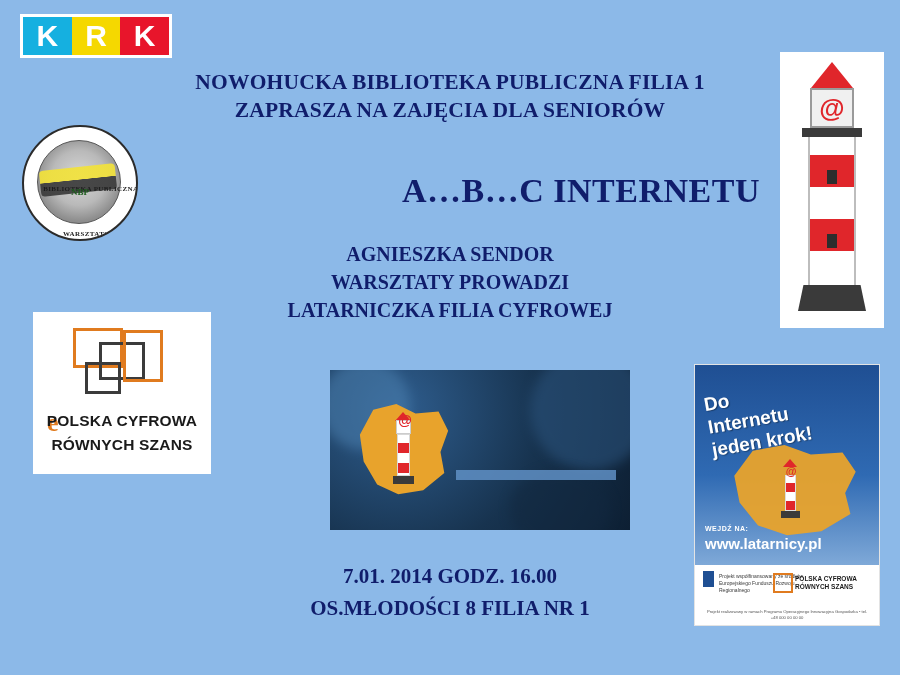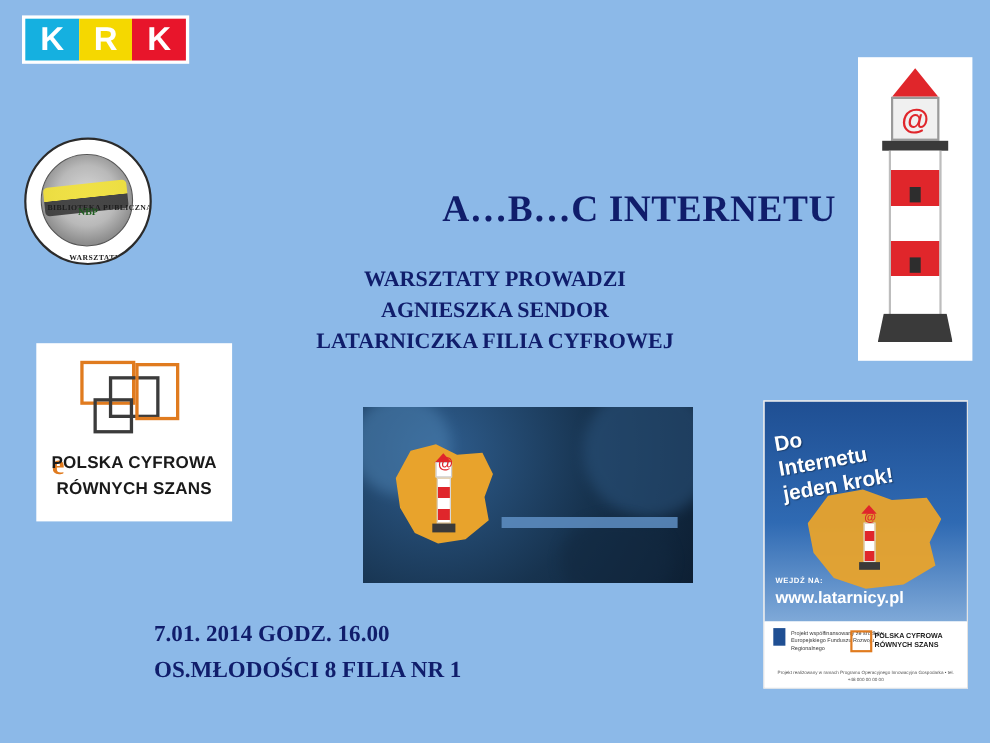--- a/index.html
+++ b/index.html
@@ -273,21 +273,21 @@
     color: #101d6b;
     font-weight: bold;
     font-size: 20px;
     line-height: 28px;
   }
   .footer-info {
     position: absolute;
     left: 140px;
     top: 560px;
     width: 620px;
-    text-align: left;
+    text-align: center;
     color: #101d6b;
     font-weight: bold;
     font-size: 21px;
     line-height: 32px;
   }
 
   
   .banner {
     position: absolute;
     left: 330px;
@@ -595,26 +595,30 @@
     <div class="lh-roof"></div>
     <div class="lh-lamp"></div>
     <div class="lh-at">@</div>
     <div class="lh-gal"></div>
     <div class="lh-body"></div>
     <div class="lh-win" style="top:118px;"></div>
     <div class="lh-win" style="top:182px;"></div>
     <div class="lh-base"></div>
   </div>
 
+  <div class="headline">
+    <div>NOWOHUCKA BIBLIOTEKA PUBLICZNA FILIA 1</div>
+    <div>ZAPRASZA NA ZAJĘCIA DLA SENIORÓW</div>
+  </div>
 
   <div class="title-main">A…B…C INTERNETU</div>
 
   <div class="presenter">
+    <div>AGNIESZKA SENDOR</div>
     <div>WARSZTATY PROWADZI</div>
-    <div>AGNIESZKA SENDOR</div>
     <div>LATARNICZKA FILIA CYFROWEJ</div>
   </div>
 
   <div class="banner">
     <div class="banner-blob" style="left:-10px;top:-10px;width:90px;height:90px;background:#4b7fae;"></div>
     <div class="banner-blob" style="left:200px;top:-20px;width:120px;height:120px;background:#2c557f;"></div>
     <div class="banner-blob" style="left:180px;top:100px;width:100px;height:80px;background:#12283f;"></div>
     <div class="poland"></div>
     <div class="poland-lh">
       <div class="roof"></div>

